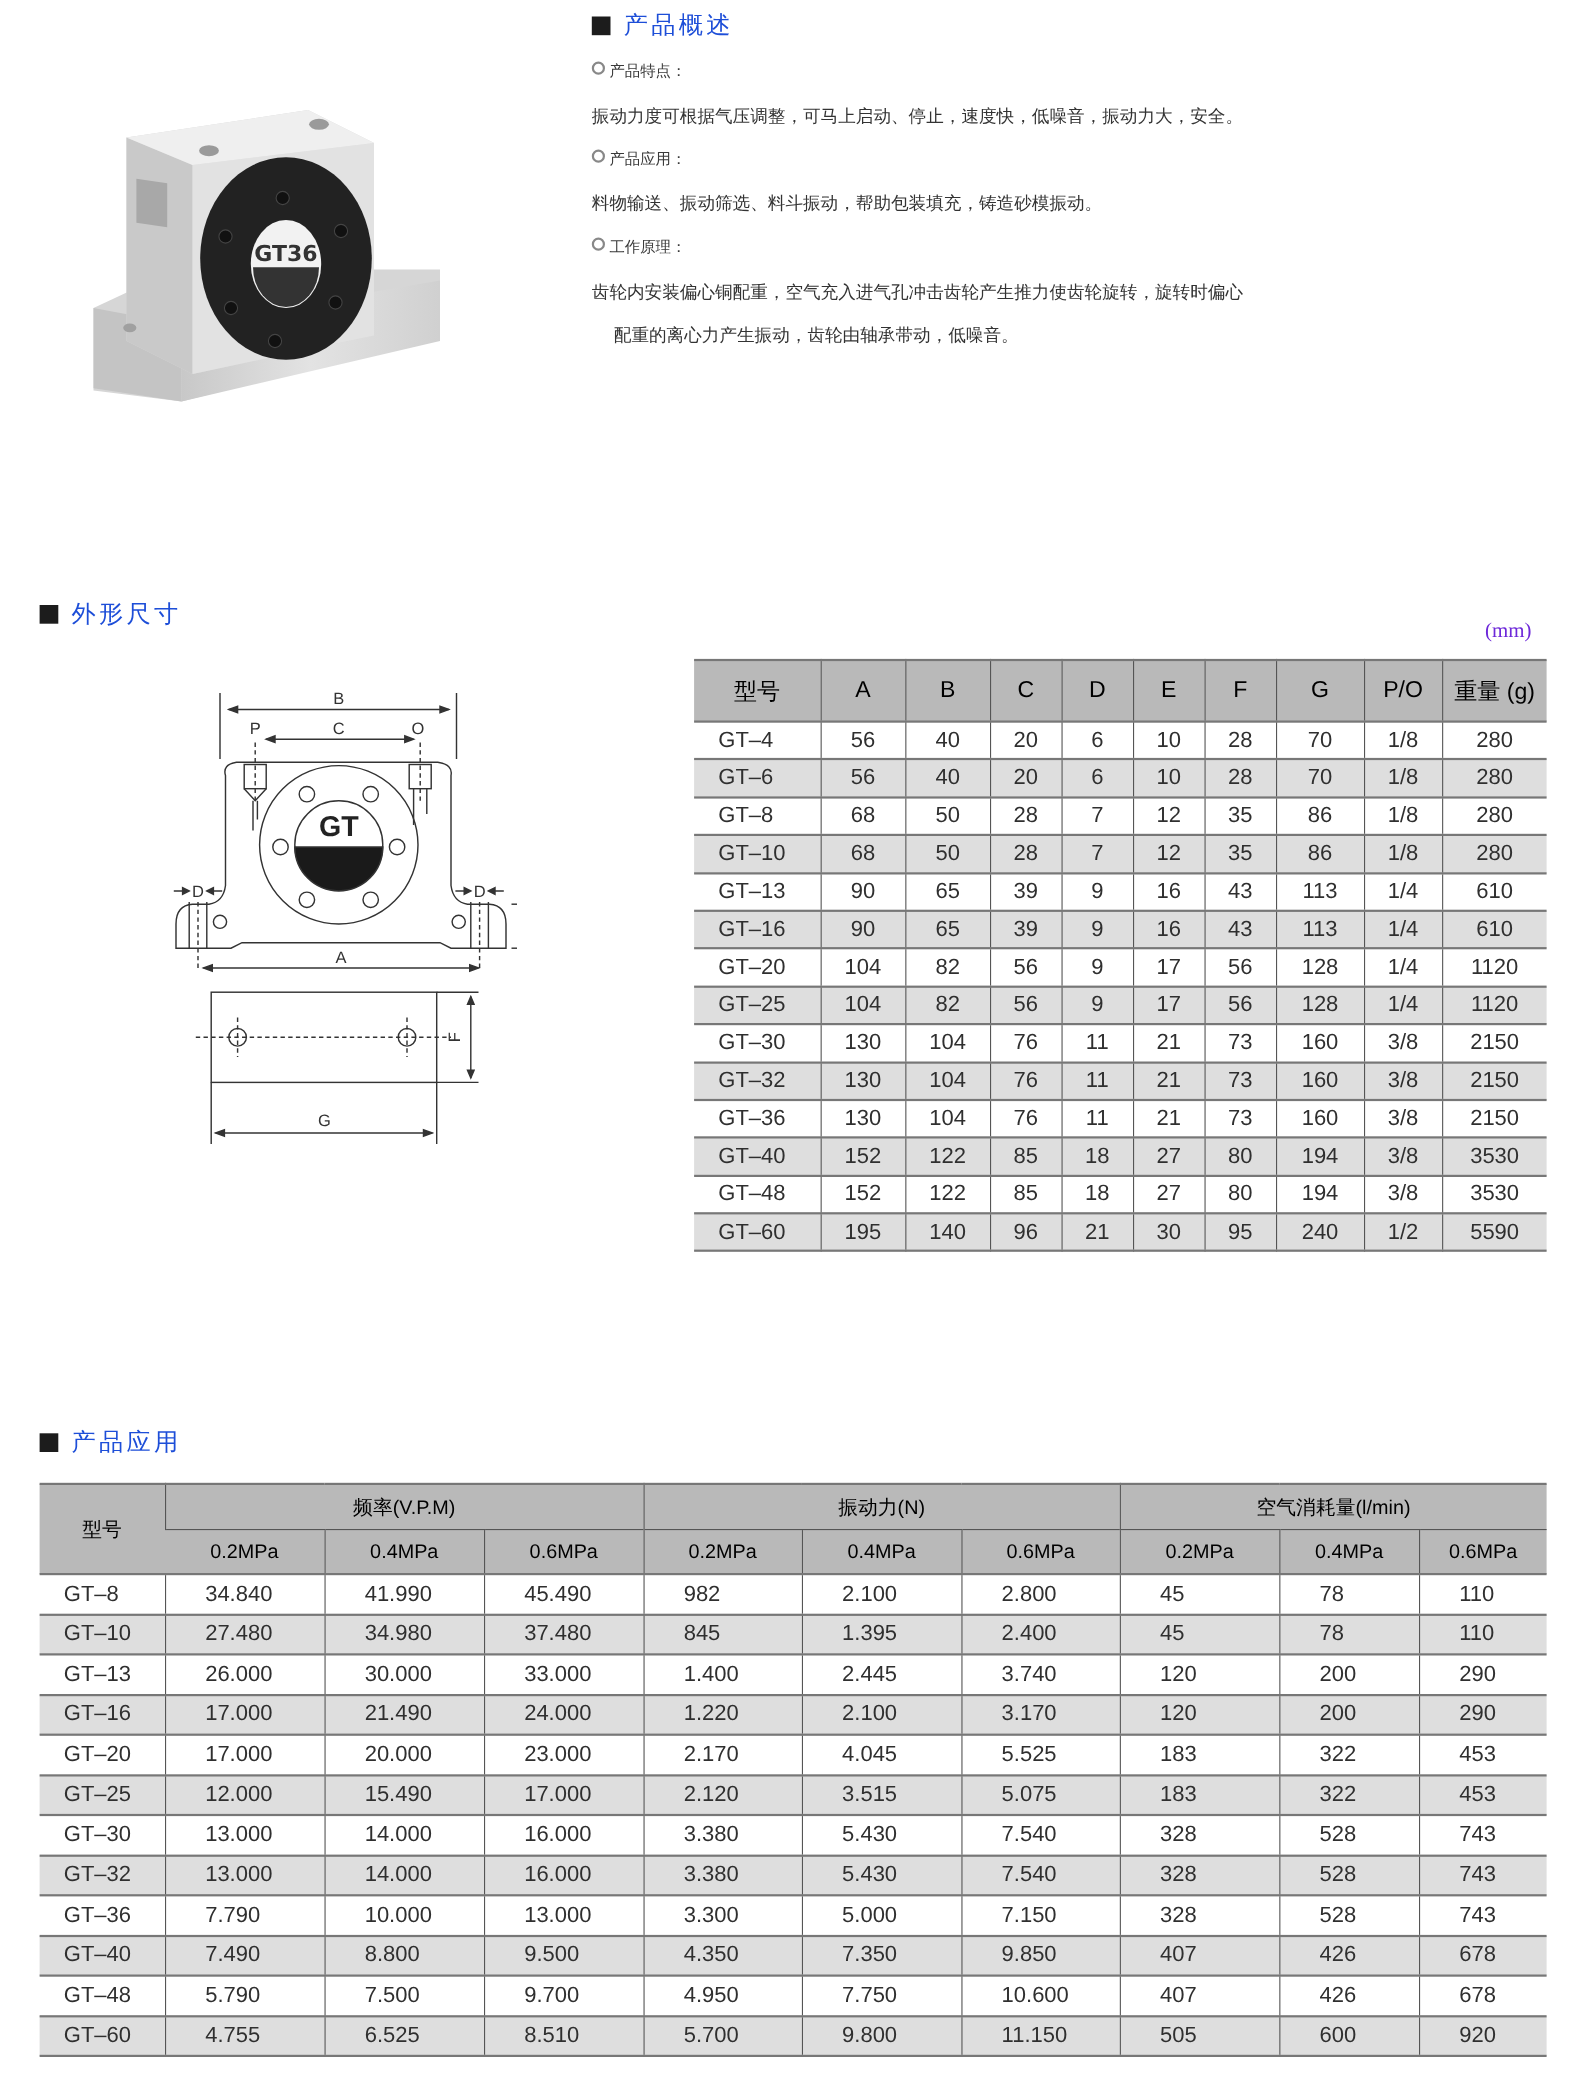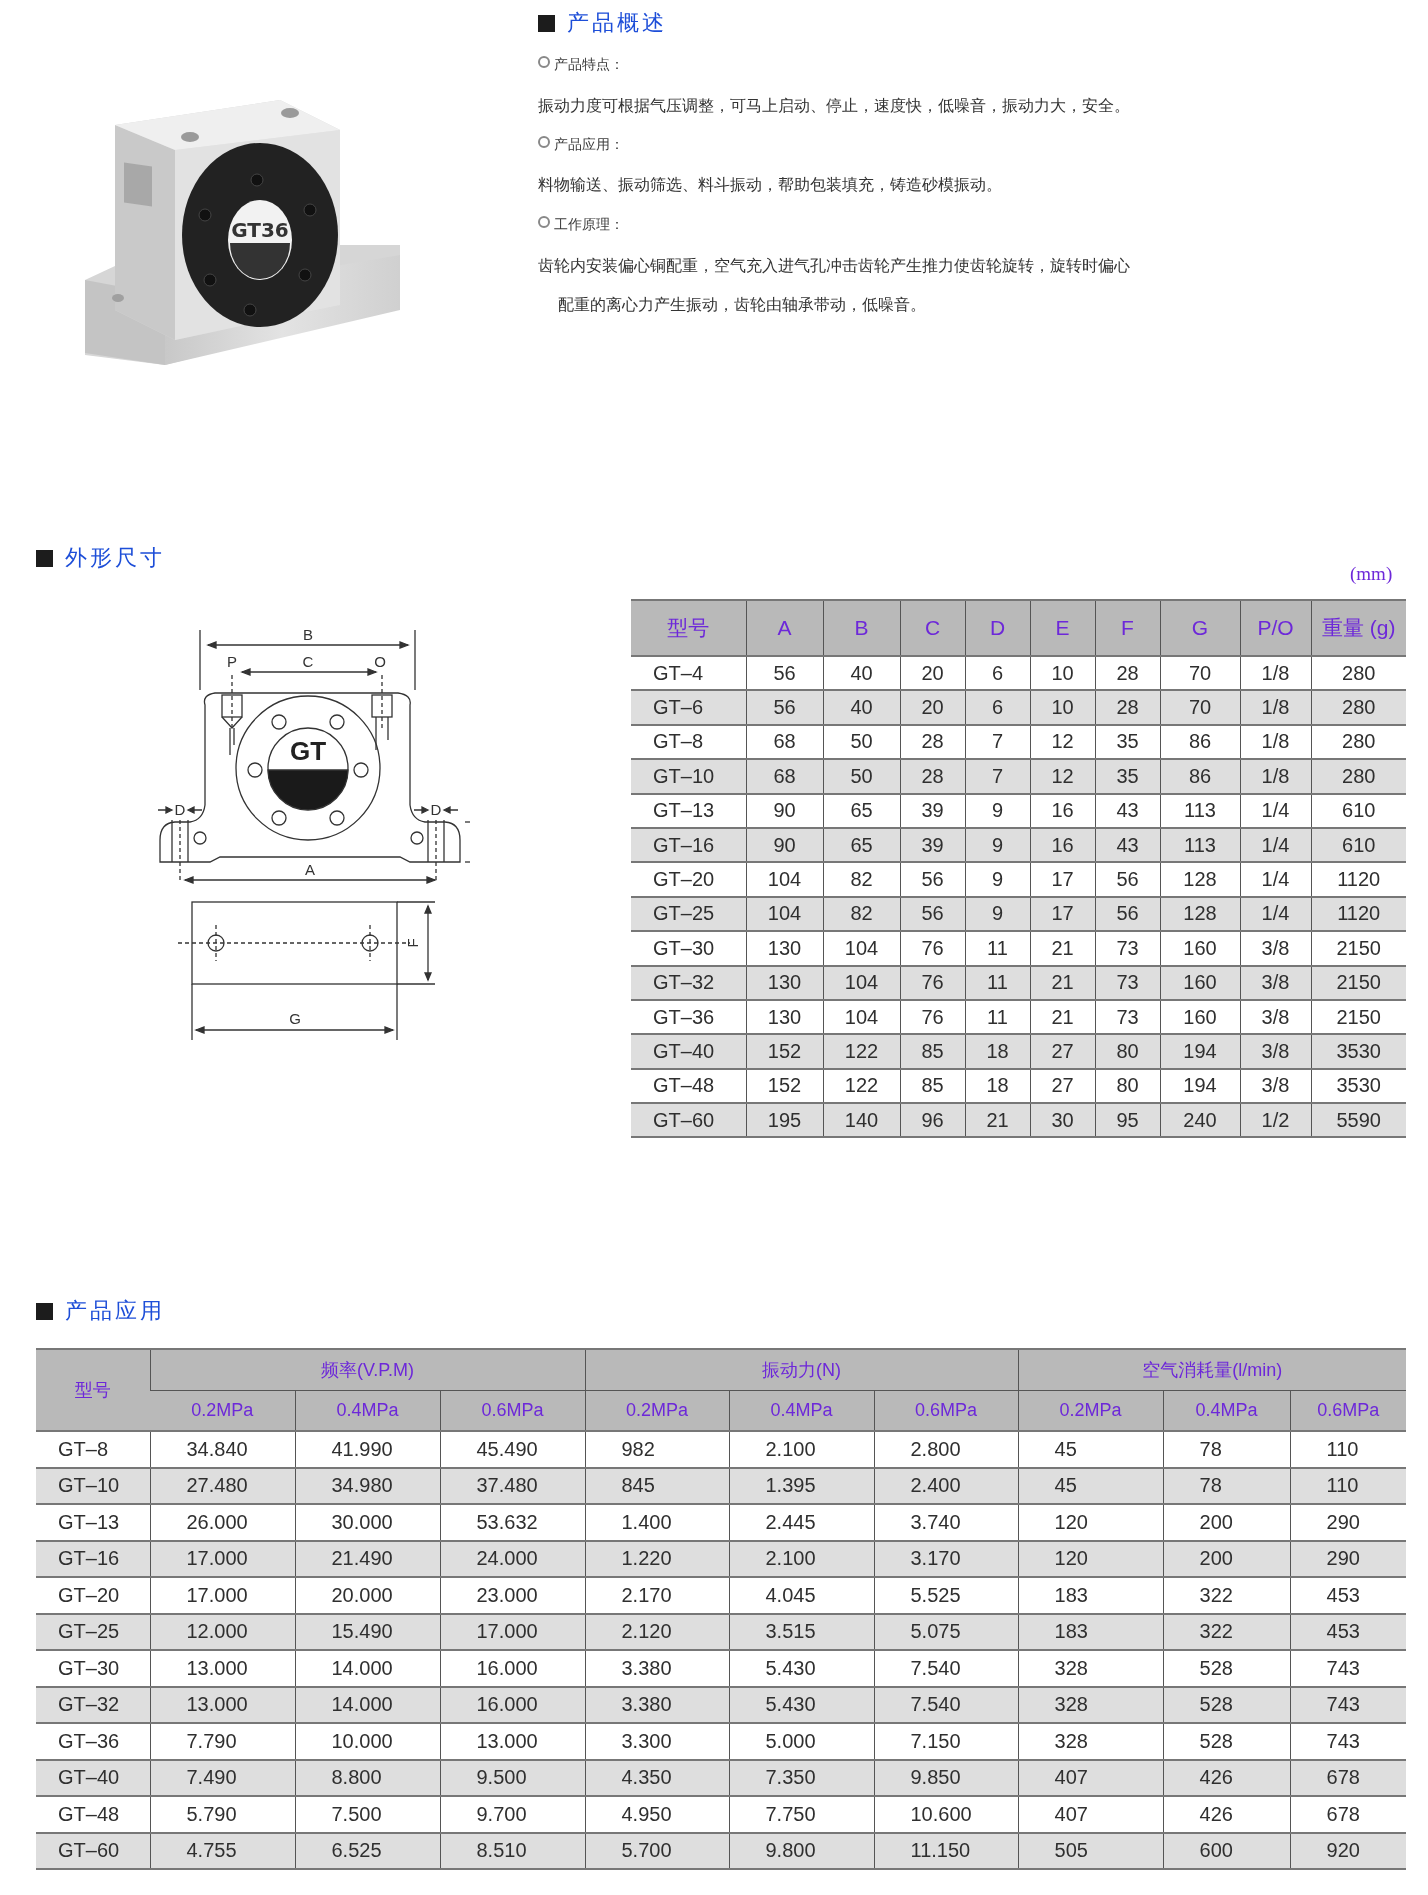--- a/index.html
+++ b/index.html
@@ -16,21 +16,21 @@
   .ov-label { font-size: 14px; color: #3a3a3a; }
   .ov-label .ring { display: inline-block; width: 12px; height: 12px; border: 2px solid #888; border-radius: 50%; margin-right: 4px; vertical-align: 1px; }
 
   
   .drawing { position: absolute; left: 130px; top: 620px; width: 340px; height: 480px; }
 
   
   table { border-collapse: collapse; position: absolute; table-layout: fixed; font-family: "Liberation Sans", "DejaVu Sans", sans-serif; color: #2f2f2f; }
   th, td { border-left: 1.5px solid #555; text-align: center; font-weight: normal; font-size: 20px; }
   th:first-child, td:first-child { border-left: none; }
-  thead th { background: #b9b9b9; color: #6d28d9; }
+  thead th { background: #b9b9b9; color: #000000; }
   tbody tr { border-top: 2px solid #777; }
   tbody tr:nth-child(even) td { background: #dedede; }
   thead { border-top: 2.5px solid #777; }
   tbody { border-bottom: 2.5px solid #777; }
   td.model { text-align: left; padding-left: 22px; }
 
   #dim-table { left: 631px; top: 599px; width: 775px; }
   #dim-table thead th { height: 56px; font-size: 21px; }
   #dim-table td { height: 34.4px; }
 
@@ -437,21 +437,21 @@
         <td class="num">1.395</td>
         <td class="num">2.400</td>
         <td class="num">45</td>
         <td class="num">78</td>
         <td class="num">110</td>
       </tr>
       <tr>
         <td class="model">GT–13</td>
         <td class="num">26.000</td>
         <td class="num">30.000</td>
-        <td class="num">53.632</td>
+        <td class="num">33.000</td>
         <td class="num">1.400</td>
         <td class="num">2.445</td>
         <td class="num">3.740</td>
         <td class="num">120</td>
         <td class="num">200</td>
         <td class="num">290</td>
       </tr>
       <tr>
         <td class="model">GT–16</td>
         <td class="num">17.000</td>

